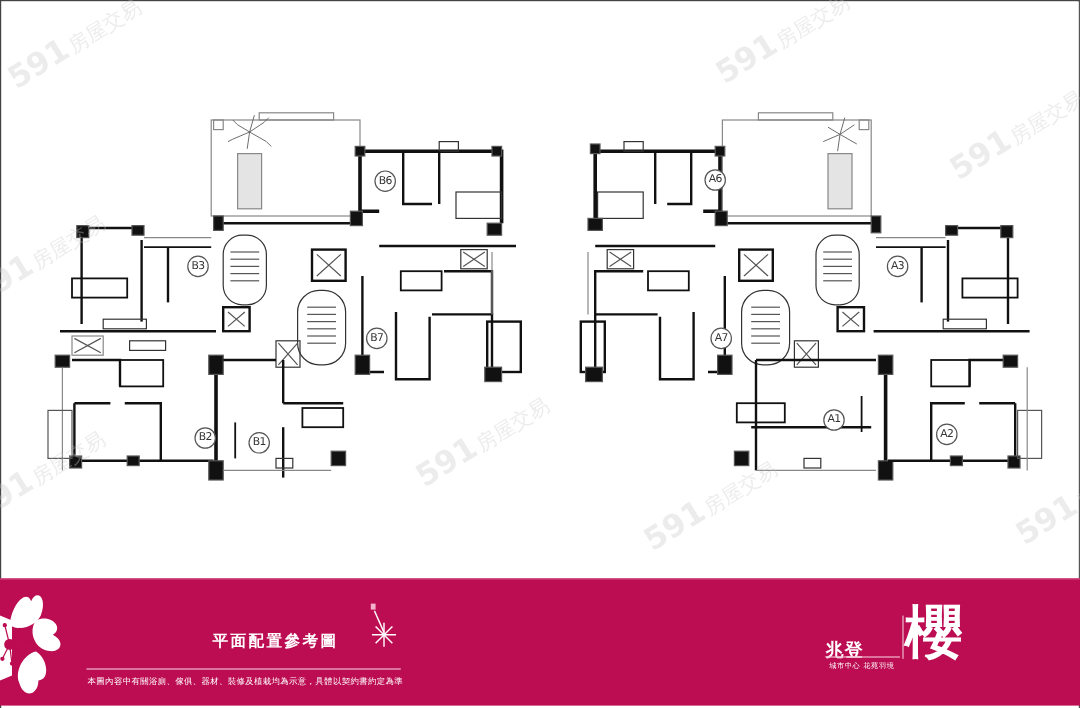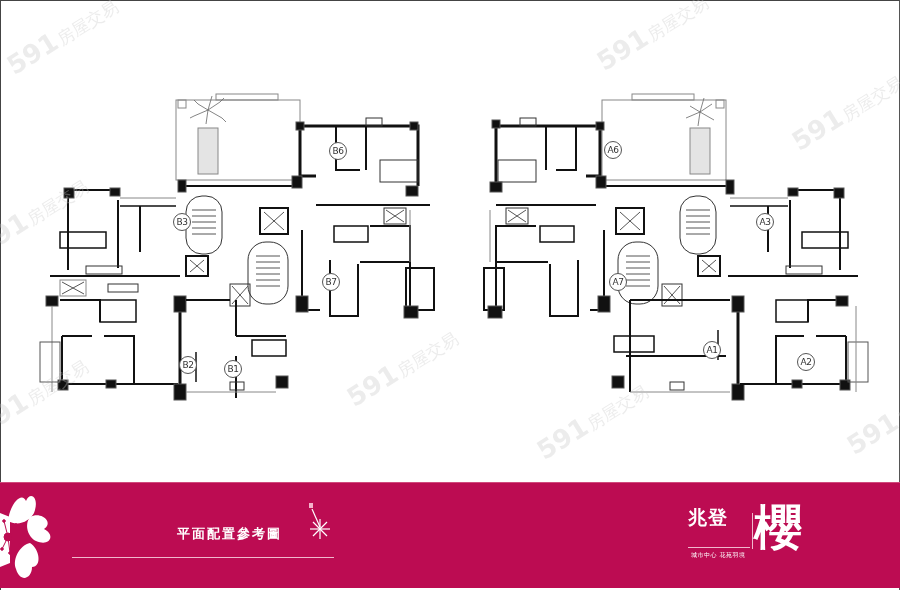--- a/index.html
+++ b/index.html
@@ -1,32 +1,32 @@
 <!DOCTYPE html>
 <html><head>
   <meta charset="utf-8">
   <style>
     * { margin: 0; padding: 0; box-sizing: border-box; }
     html, body { width: 900px; height: 590px; overflow: hidden; background: #ffffff; }
     body { font-family: "DejaVu Sans", sans-serif; position: relative; }
     .frame { position: absolute; left: 0; top: 0; width: 900px; height: 590px; border-top: 1px solid #444; border-left: 1px solid #444; border-right: 1px solid #555; }
     .plan-area { position: absolute; left: 0; top: 0; width: 900px; height: 482px; }
     .plan-area svg { position: absolute; left: 0; top: 0; }
-    .unit-label { position: absolute; font-family: "DejaVu Sans", sans-serif; font-size: 9px; color: #333; width: 18px; height: 18px; border: 1px solid #555; border-radius: 50%; display: flex; align-items: center; justify-content: center; background: #fff; letter-spacing: -0.5px; margin-left: 17px; }
+    .unit-label { position: absolute; font-family: "DejaVu Sans", sans-serif; font-size: 9px; color: #333; width: 18px; height: 18px; border: 1px solid #555; border-radius: 50%; display: flex; align-items: center; justify-content: center; background: #fff; letter-spacing: -0.5px; }
     .watermark { position: absolute; font-family: "DejaVu Sans", sans-serif; font-weight: bold; font-size: 26px; color: rgba(200,200,200,0.35); transform: rotate(-32deg); white-space: nowrap; pointer-events: none; }
     .watermark .cn { font-size: 17px; font-weight: normal; margin-left: 2px; }
     .banner { position: absolute; left: 0; top: 482px; width: 900px; height: 106px; background: #bc0c52; border-top: 1px solid #d04a7c; }
     .floor { position: absolute; left: 92px; top: 14px; font-family: "Liberation Sans", sans-serif; font-size: 44px; color: #fff; letter-spacing: 1px; line-height: 1; }
     .plan-title { position: absolute; left: 177px; top: 42px; font-size: 13px; font-weight: bold; color: #fff; letter-spacing: 2px; }
     .rule { position: absolute; left: 72px; top: 74px; width: 262px; height: 1px; background: #f1b8cd; }
     .disclaimer { position: absolute; left: 73px; top: 80px; font-size: 7px; color: #fff; letter-spacing: 0.3px; white-space: nowrap; }
     .compass { position: absolute; left: 296px; top: 16px; }
     .flower { position: absolute; left: 0; top: 0; }
     .brand { position: absolute; left: 688px; top: 22px; width: 140px; height: 70px; }
-    .brand-name { position: absolute; left: 0; top: 0; font-size: 19px; font-weight: bold; color: #fff; letter-spacing: 1px; }
+    .brand-name { position: absolute; left: 0; top: 28px; font-size: 15px; font-weight: bold; color: #fff; letter-spacing: 1px; }
     .brand-rule { position: absolute; left: 0; top: 42px; width: 62px; height: 1px; background: #f1b8cd; }
     .brand-divider { position: absolute; left: 64px; top: 8px; width: 1px; height: 36px; background: #f1b8cd; }
     .brand-tag { position: absolute; left: 3px; top: 46px; font-size: 6px; color: #fff; letter-spacing: 0.5px; white-space: nowrap; }
     .brand-char { position: absolute; left: 66px; top: -2px; font-family: "DejaVu Serif", serif; font-size: 48px; font-weight: bold; color: #fff; line-height: 1; }
   </style>
 </head>
 <body>
 
 <div class="frame"></div>
 
@@ -272,20 +272,21 @@
     <g stroke="#ffffff" stroke-width="1.2" fill="none">
       <line x1="16" y1="10" x2="24" y2="28"></line>
       <line x1="14" y1="30" x2="34" y2="30"></line>
       <line x1="24" y1="20" x2="24" y2="40"></line>
       <line x1="17" y1="23" x2="31" y2="37"></line>
       <line x1="31" y1="23" x2="17" y2="37"></line>
     </g>
     <rect x="13" y="4" width="4" height="5" fill="#f4b3cb"></rect>
   </svg>
   <div class="rule"></div>
+  <div class="disclaimer">本圖內容中有關浴廁、傢俱、器材、裝修及植栽均為示意，具體以契約書約定為準</div>
 
   <div class="brand">
     <div class="brand-name">兆登</div>
     <div class="brand-divider"></div>
     <div class="brand-rule"></div>
     <div class="brand-tag">城市中心  花苑羽境</div>
     <div class="brand-char">櫻</div>
   </div>
 </div>
 

